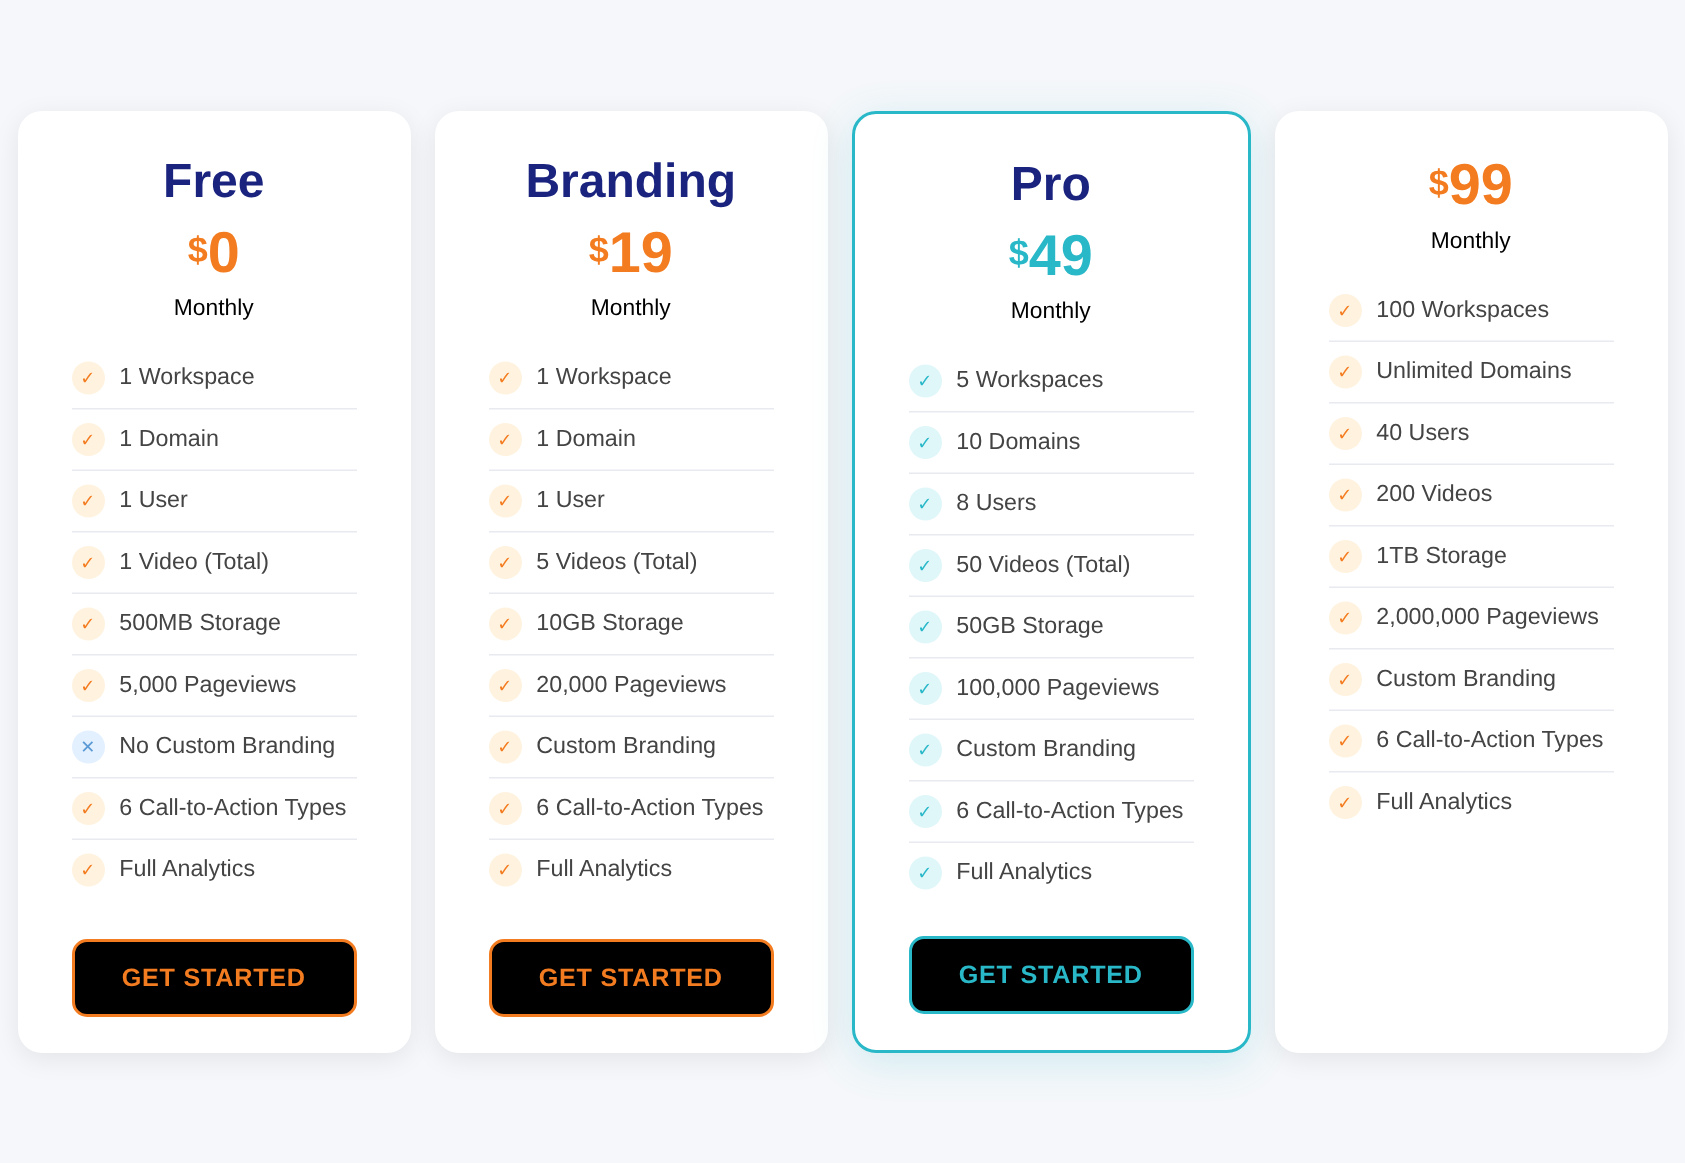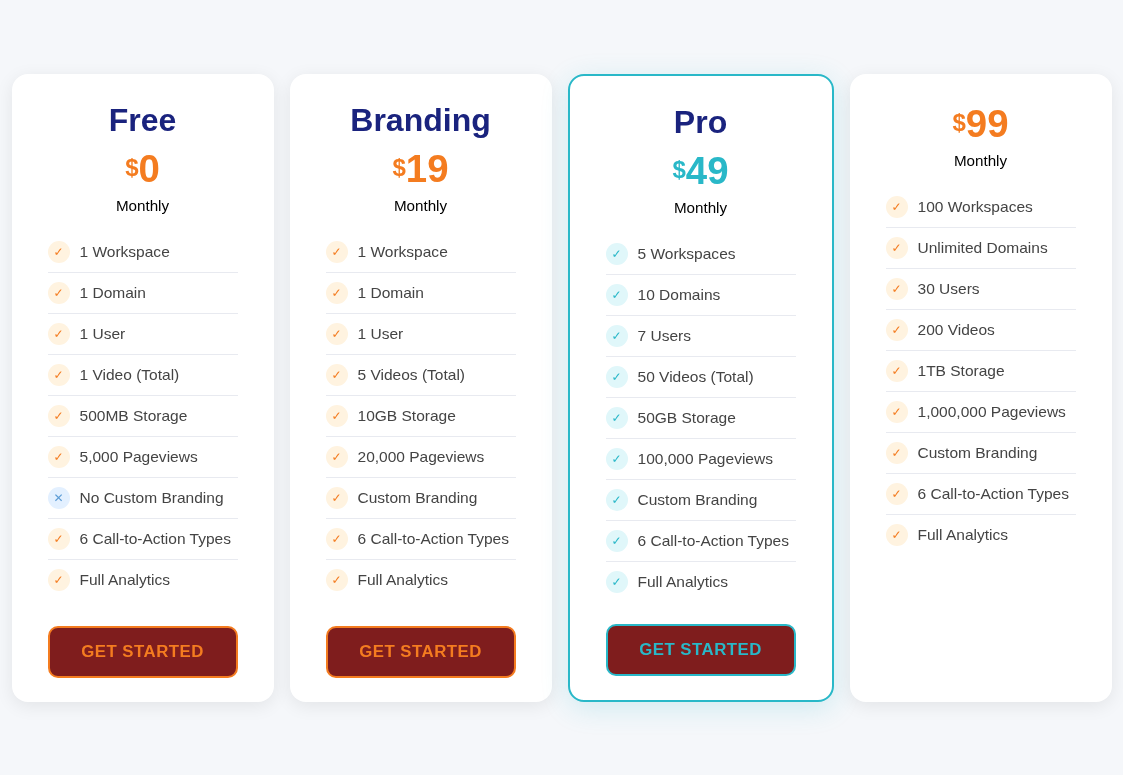--- a/index.html
+++ b/index.html
@@ -105,21 +105,21 @@
     .check-icon.cross {
       background: #e3f0ff;
       color: #5b9bd5;
     }
     .cta-button {
       display: block;
       width: 100%;
       padding: 14px 0;
       border-radius: 10px;
       border: 2.5px solid #f47c20;
-      background: #7f1d1d;
+      background: #000000;
       color: #f47c20;
       font-size: 1.05rem;
       font-weight: 800;
       text-align: center;
       cursor: pointer;
       letter-spacing: 0.5px;
       transition: background 0.2s, color 0.2s;
       margin-top: auto;
     }
     .plan-card.featured .cta-button {
@@ -227,21 +227,21 @@
         <li class="feature-item">
           <span class="check-icon teal">✓</span>
           <span>5 Workspaces</span>
         </li>
         <li class="feature-item">
           <span class="check-icon teal">✓</span>
           <span>10 Domains</span>
         </li>
         <li class="feature-item">
           <span class="check-icon teal">✓</span>
-          <span>7 Users</span>
+          <span>8 Users</span>
         </li>
         <li class="feature-item">
           <span class="check-icon teal">✓</span>
           <span>50 Videos (Total)</span>
         </li>
         <li class="feature-item">
           <span class="check-icon teal">✓</span>
           <span>50GB Storage</span>
         </li>
         <li class="feature-item">
@@ -270,33 +270,33 @@
         <li class="feature-item">
           <span class="check-icon orange">✓</span>
           <span>100 Workspaces</span>
         </li>
         <li class="feature-item">
           <span class="check-icon orange">✓</span>
           <span>Unlimited Domains</span>
         </li>
         <li class="feature-item">
           <span class="check-icon orange">✓</span>
-          <span>30 Users</span>
+          <span>40 Users</span>
         </li>
         <li class="feature-item">
           <span class="check-icon orange">✓</span>
           <span>200 Videos</span>
         </li>
         <li class="feature-item">
           <span class="check-icon orange">✓</span>
           <span>1TB Storage</span>
         </li>
         <li class="feature-item">
           <span class="check-icon orange">✓</span>
-          <span>1,000,000 Pageviews</span>
+          <span>2,000,000 Pageviews</span>
         </li>
         <li class="feature-item">
           <span class="check-icon orange">✓</span>
           <span>Custom Branding</span>
         </li>
         <li class="feature-item">
           <span class="check-icon orange">✓</span>
           <span>6 Call-to-Action Types</span>
         </li>
         <li class="feature-item">

